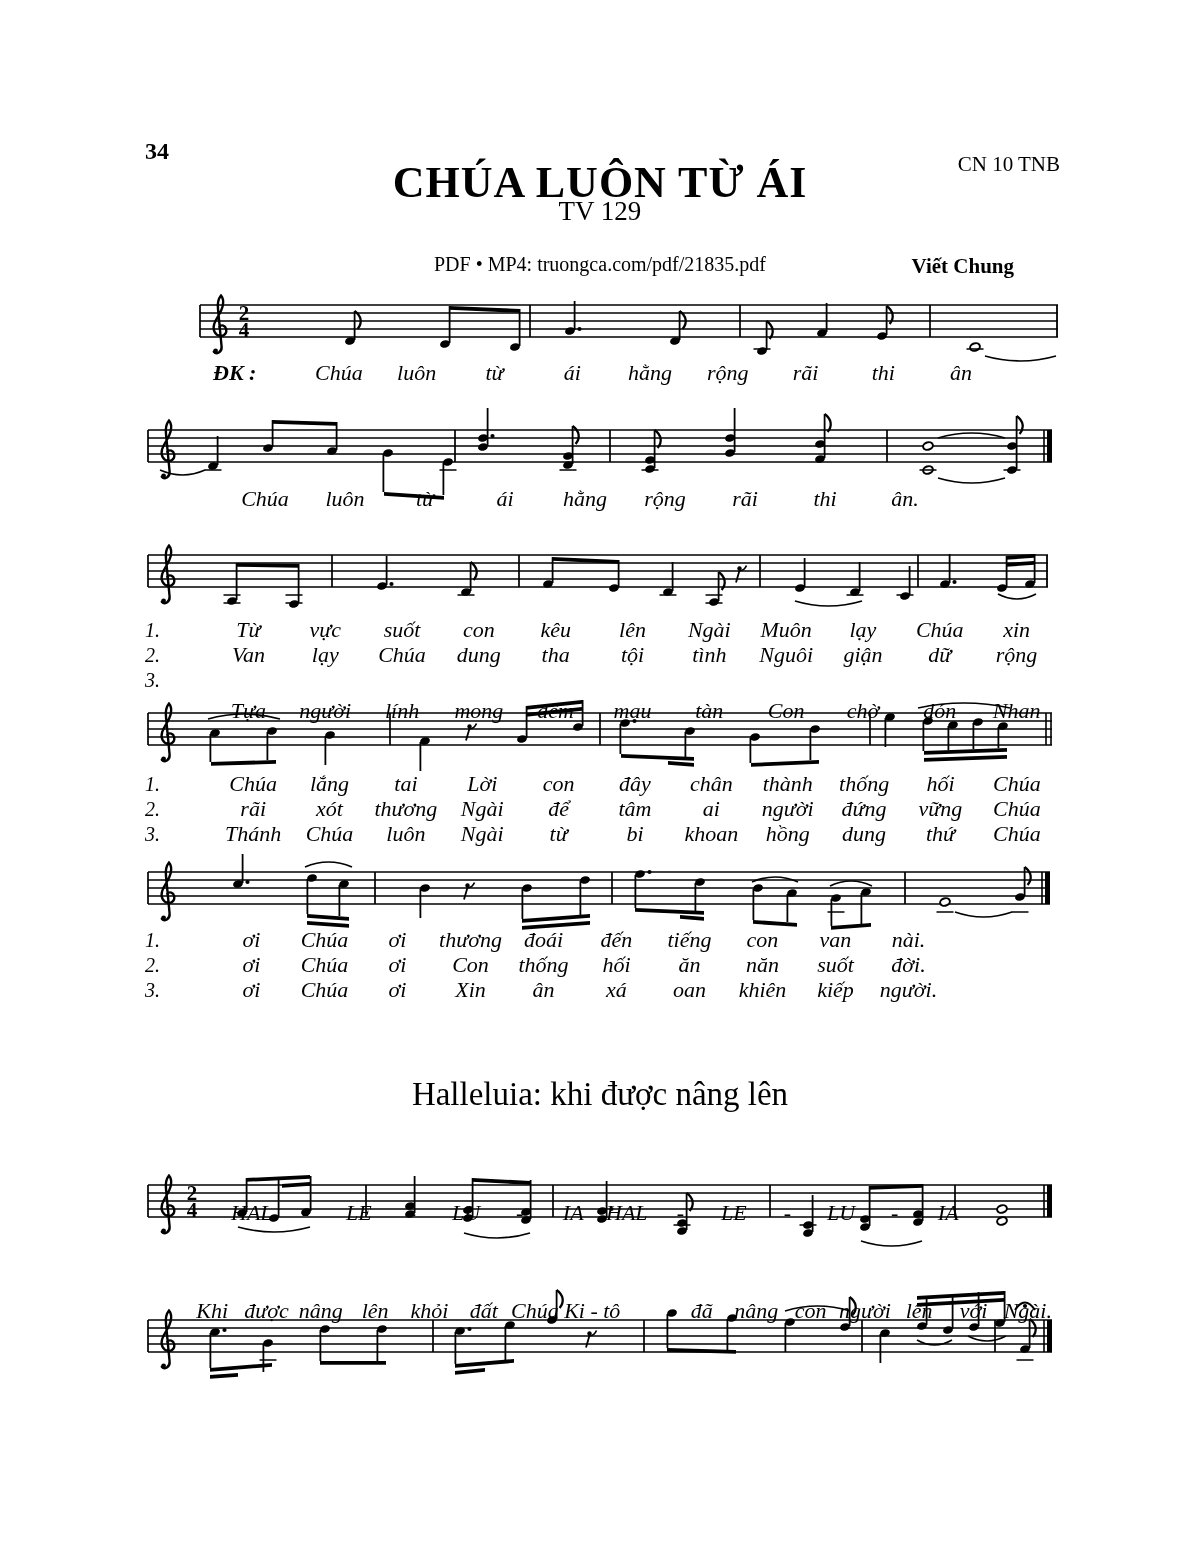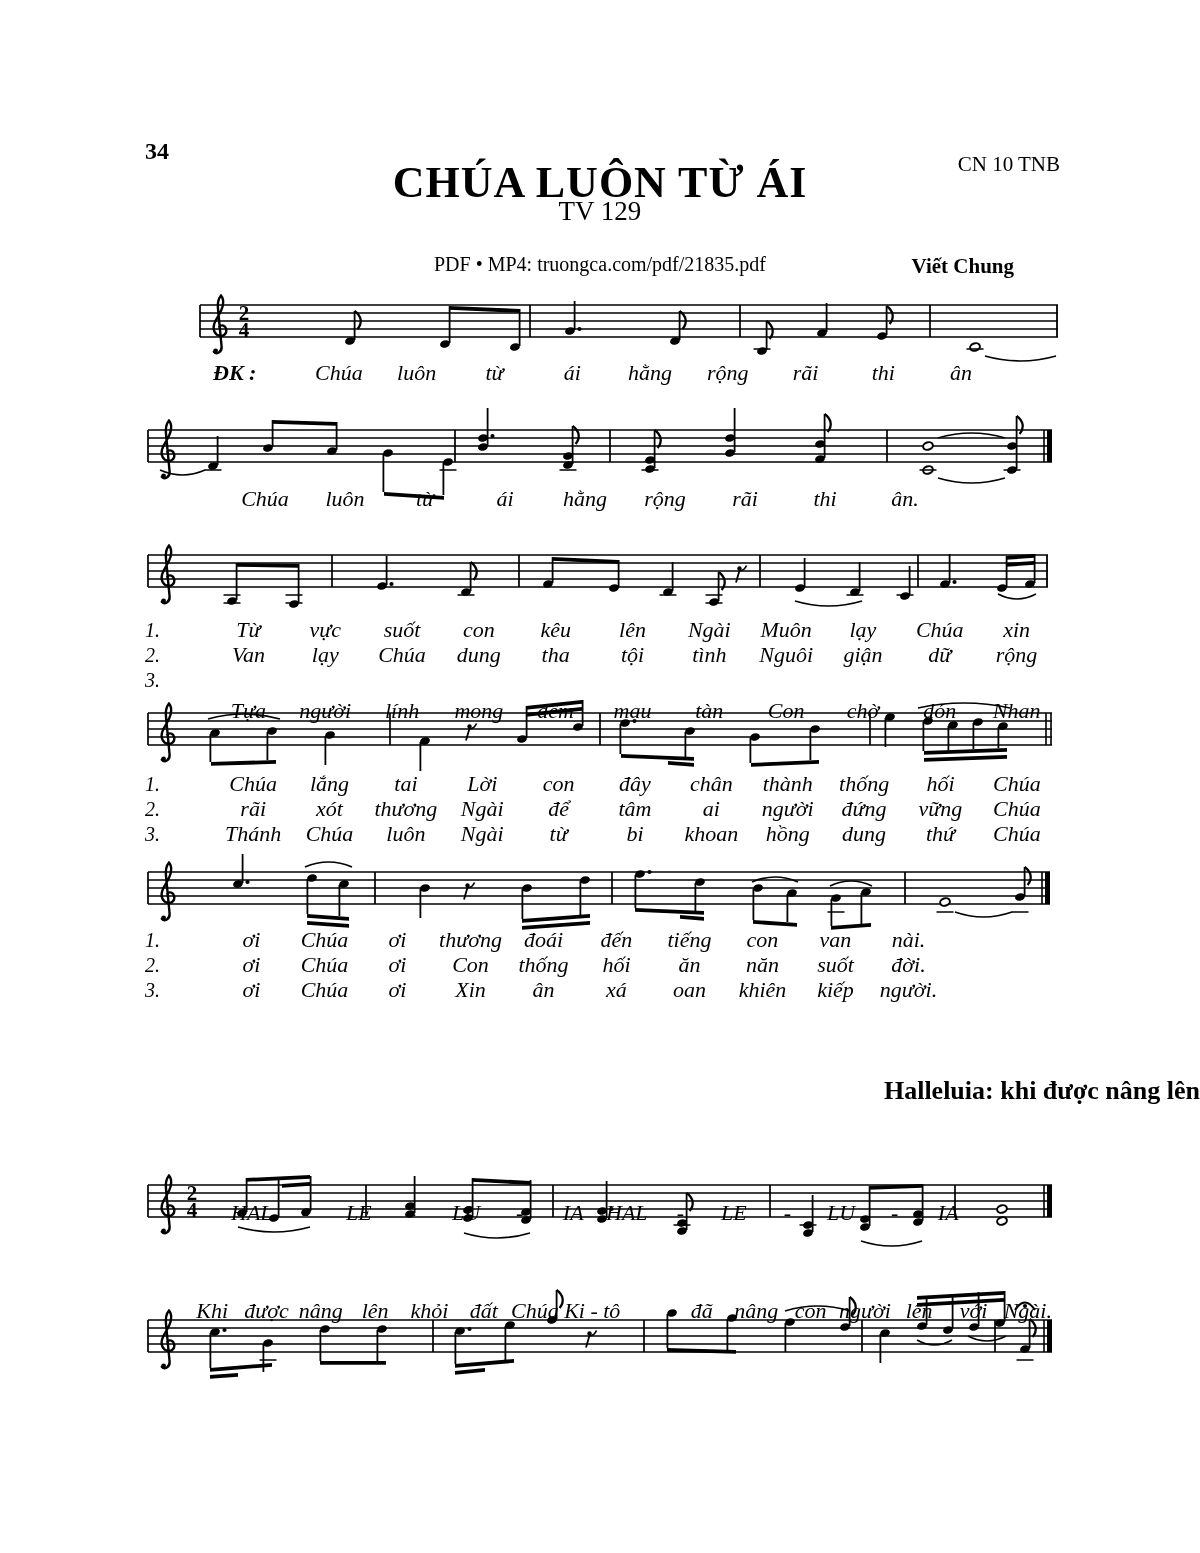--- a/index.html
+++ b/index.html
@@ -5,21 +5,21 @@
   html,body{margin:0;padding:0;background:#ffffff;}
   body{width:1200px;height:1553px;position:relative;font-family:"Liberation Serif","DejaVu Serif",serif;color:#000;}
   .abs{position:absolute;}
   .center{left:0;width:1200px;text-align:center;}
   .title{font-size:44px;font-weight:bold;letter-spacing:1px;margin-top:21px;}
   .subtitle{font-size:27px;}
   .srcline{font-size:20px;}
   .pagenum{font-size:24px;font-weight:bold;}
   .corner{font-size:21px;}
   .composer{font-size:21px;font-weight:bold;}
-  .h2title{font-size:26px;font-weight:bold;text-align:right;}
+  .h2title{font-size:33px;font-weight:normal;}
   .lyr{font-style:italic;font-size:22px;white-space:nowrap;}
   .lyr span{text-align:center;}
   .vnum{font-style:italic;font-size:20px;}
   .dk{font-weight:bold;font-style:italic;font-size:22px;}
   #score{position:absolute;left:0;top:0;}
 </style>
 </head>
 <body>
 
 <div class="abs pagenum" style="left:145px;top:138px">34</div>

